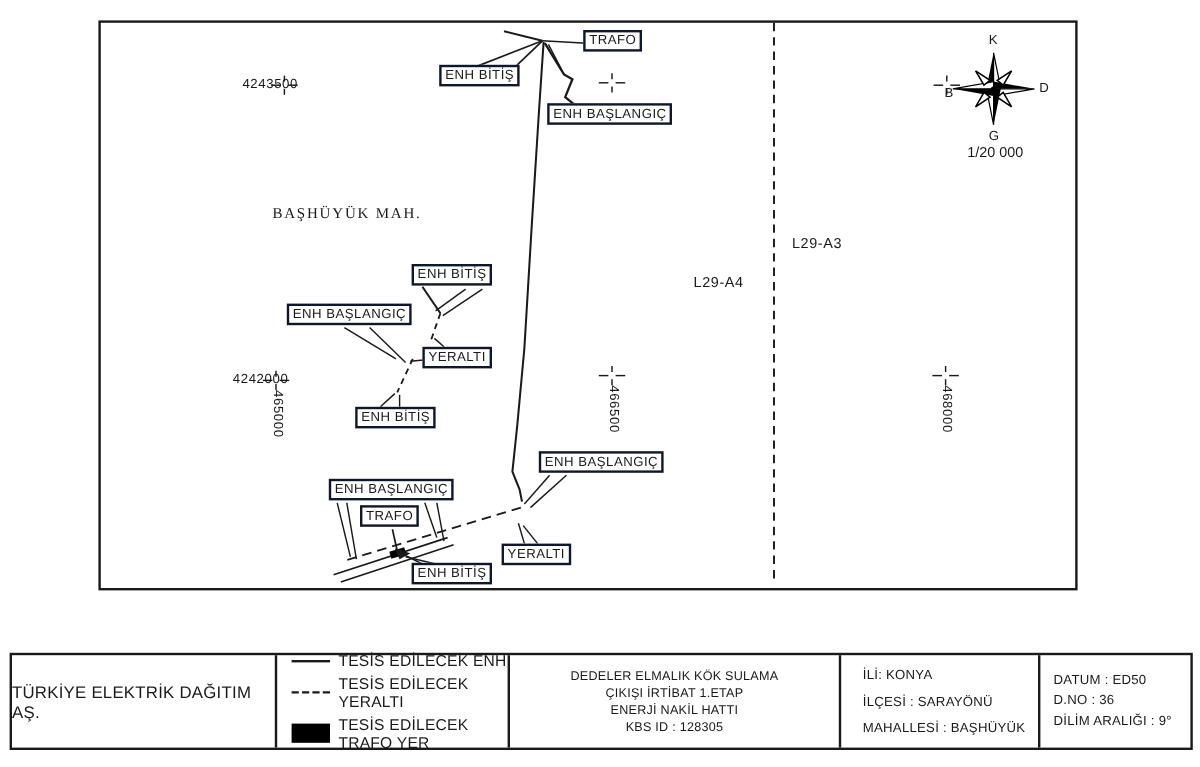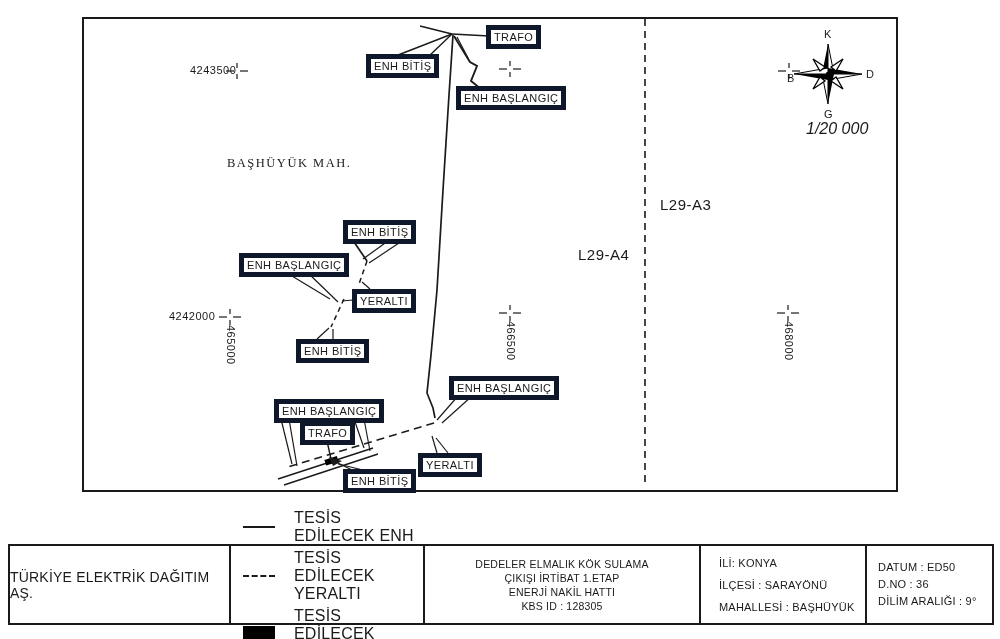--- a/index.html
+++ b/index.html
@@ -3,39 +3,39 @@
 <meta charset="utf-8">
 <style>
   html,body{margin:0;padding:0;background:#fff;}
   #page{position:relative;width:1000px;height:639px;background:#fff;overflow:hidden;
         font-family:"Liberation Sans",sans-serif;color:#1a1a1a;}
   
   #map-frame{position:absolute;left:82px;top:17px;width:812px;height:471px;
              border:2px solid #1a1a1a;background:#fff;}
   #line-layer{position:absolute;left:0;top:0;width:1000px;height:639px;pointer-events:none;}
   
-  .callout{position:absolute;background:#fff;border:5px solid #0f172a;
+  .callout{position:absolute;background:#fff;border:2px solid #0f172a;
            font-size:11px;line-height:14px;padding:0 3px;white-space:nowrap;
            letter-spacing:.4px;z-index:5;}
   .maptext{position:absolute;white-space:nowrap;z-index:4;}
   .region{font-family:"Liberation Serif",serif;font-size:12.5px;letter-spacing:1.5px;}
   .coord{font-size:11px;letter-spacing:.5px;}
   .coord-v{transform:rotate(90deg);transform-origin:0 0;}
-  .sheet{font-size:15px;letter-spacing:.5px;}
+  .sheet{font-size:12px;letter-spacing:.5px;}
   .compass-letter{font-size:11px;}
-  .scale{font-size:16px;font-style:italic;}
+  .scale{font-size:12px;}
   
   #title-block{position:absolute;left:8px;top:544px;width:982px;height:77px;
                border:2px solid #1a1a1a;display:flex;background:#fff;}
   .tb-cell{height:100%;box-sizing:border-box;border-right:2px solid #1a1a1a;
            display:flex;flex-direction:column;justify-content:center;}
   .tb-cell:last-child{border-right:none;}
   #tb-company{width:221px;align-items:center;font-size:14px;letter-spacing:.2px;}
   #tb-legend{width:194px;padding:6px 0 6px 12px;justify-content:center;gap:4px;}
-  .legend-row{display:flex;align-items:center;gap:19px;font-size:16px;letter-spacing:.2px;}
+  .legend-row{display:flex;align-items:center;gap:7px;font-size:13px;letter-spacing:.2px;}
   .sym{width:32px;flex:0 0 32px;}
   .sym-solid{border-top:2px solid #1a1a1a;height:0;}
   .sym-dashed{border-top:2px dashed #1a1a1a;height:0;}
   .sym-rect{height:16px;background:#000;}
   #tb-project{width:276px;align-items:center;font-size:10.5px;line-height:14px;
               text-align:left;letter-spacing:.2px;}
   #tb-location{width:166px;padding-left:18px;font-size:11px;line-height:22px;letter-spacing:.2px;}
   #tb-datum{width:119px;padding-left:11px;font-size:11px;line-height:17px;letter-spacing:.2px;}
 </style>
 </head>
@@ -116,29 +116,29 @@
       <path d="M794,74 L828,80 L828,74 Z" fill="#000"></path>
       <path d="M794,74 L828,68 L828,74 Z" fill="#fff" stroke="#000" stroke-width="1"></path>
       <path d="M843,59 L831,67 L836,71 Z" fill="#fff" stroke="#000" stroke-width="1.3"></path>
       <path d="M843,89 L836,77 L831,81 Z" fill="#fff" stroke="#000" stroke-width="1.3"></path>
       <path d="M813,89 L825,81 L820,77 Z" fill="#fff" stroke="#000" stroke-width="1.3"></path>
       <path d="M813,59 L820,71 L825,67 Z" fill="#fff" stroke="#000" stroke-width="1.3"></path>
       <circle cx="828" cy="74" r="2.2" fill="#000"></circle>
     </g>
   </svg>
 
-  <div class="maptext region" style="left:227px;top:156px;">BAŞHÜYÜK MAH.</div>
+  <div class="maptext region" style="left:227px;top:171px;">BAŞHÜYÜK MAH.</div>
 
-  <div class="maptext coord" style="left:190px;top:64px;">4243500</div>
-  <div class="maptext coord" style="left:169px;top:310px;">4242000</div>
+  <div class="maptext coord" style="left:202px;top:64px;">4243500</div>
+  <div class="maptext coord" style="left:194px;top:310px;">4242000</div>
   <div class="maptext coord coord-v" style="left:237px;top:325px;">465000</div>
   <div class="maptext coord coord-v" style="left:517px;top:321px;">466500</div>
   <div class="maptext coord coord-v" style="left:795px;top:321px;">468000</div>
 
-  <div class="maptext sheet" style="left:578px;top:246px;text-align:right;">L29-A4</div>
+  <div class="maptext sheet" style="left:578px;top:228px;text-align:right;">L29-A4</div>
   <div class="maptext sheet" style="left:660px;top:196px;">L29-A3</div>
 
   <div class="maptext compass-letter" style="left:824px;top:28px;">K</div>
   <div class="maptext compass-letter" style="left:866px;top:68px;">D</div>
   <div class="maptext compass-letter" style="left:824px;top:108px;">G</div>
   <div class="maptext compass-letter" style="left:787px;top:72px;">B</div>
   <div class="maptext scale" style="left:806px;top:120px;">1/20 000</div>
 
   <div class="callout" style="left:486px;top:25px;">TRAFO</div>
   <div class="callout" style="left:366px;top:54px;">ENH BİTİŞ</div>

